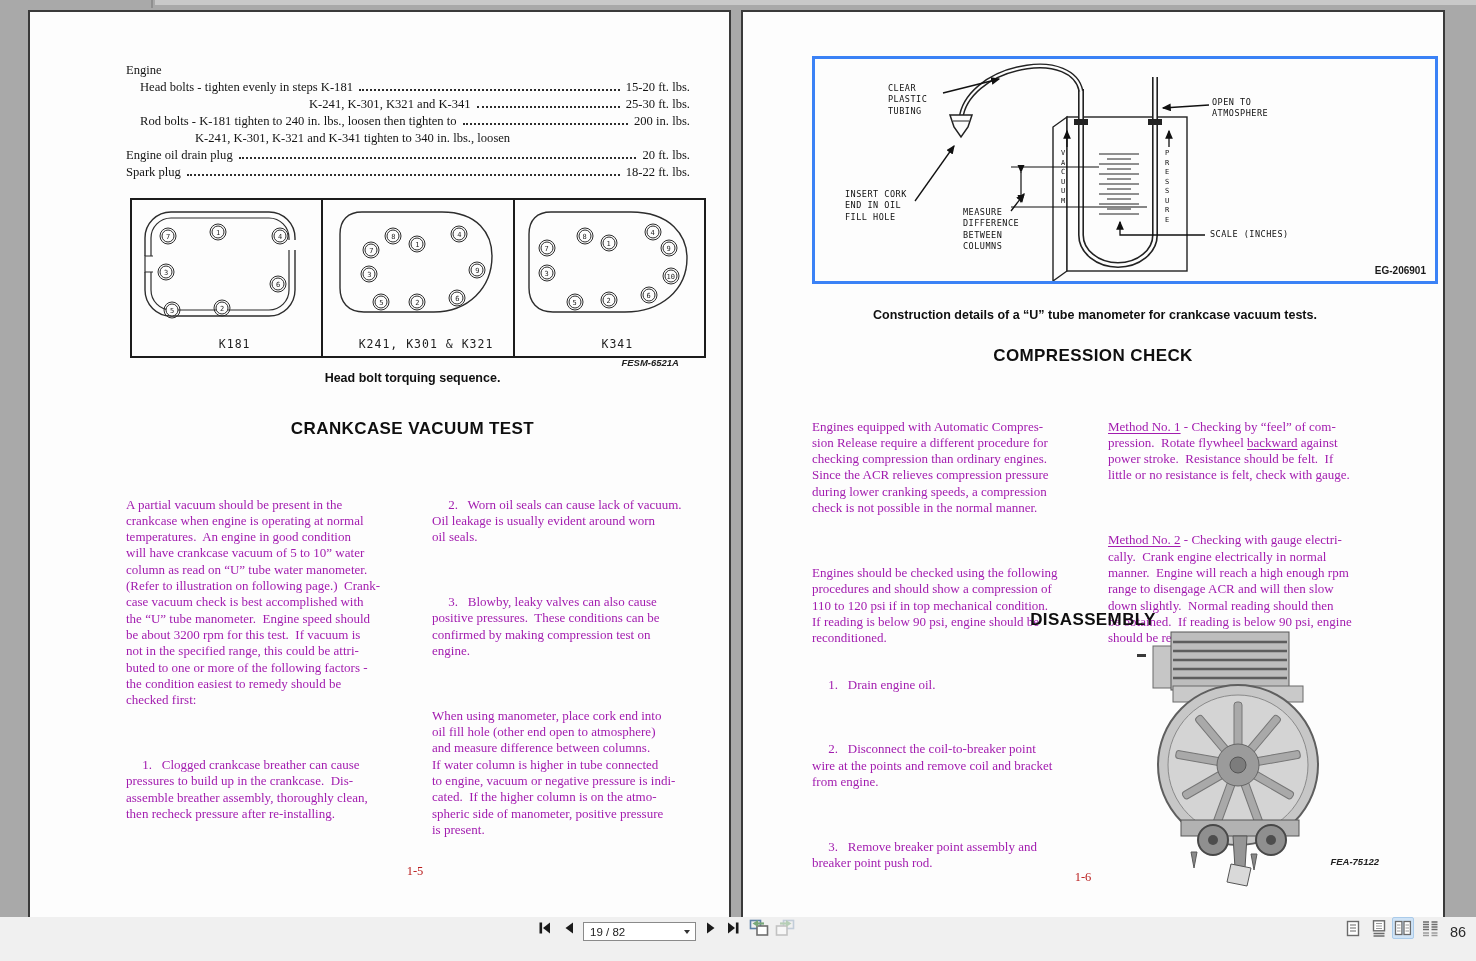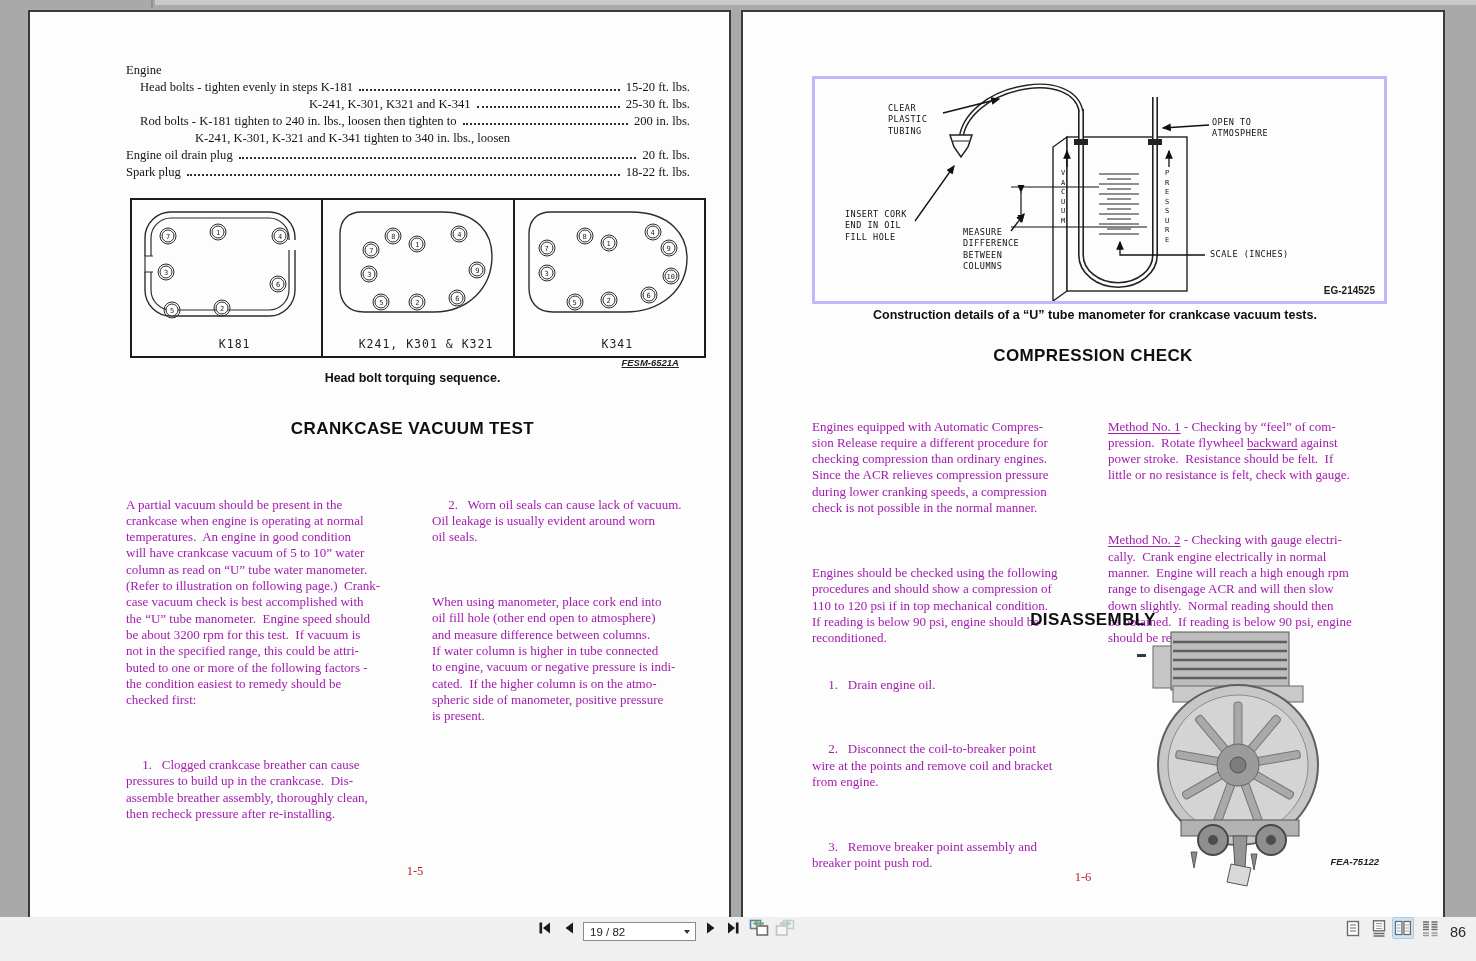--- a/index.html
+++ b/index.html
@@ -37,21 +37,21 @@
   .fig-code{position:absolute;font-family:"Liberation Sans",sans-serif;font-style:italic;font-weight:bold;font-size:9.5px;color:#222;}
   .caption{position:absolute;text-align:center;font-family:"Liberation Sans",sans-serif;font-weight:bold;font-size:12.5px;color:#0f0f0f;}
   .h1{position:absolute;text-align:center;font-family:"Liberation Sans",sans-serif;font-weight:bold;font-size:17px;letter-spacing:.4px;color:#0f0f0f;}
 
   .body-text{white-space:pre-wrap;font-size:13px;line-height:16.3px;color:#a21caf;}
   .body-text p{margin:0 0 16px 0;}
   .ul{text-decoration:underline;text-underline-offset:2px;}
   .pgnum{position:absolute;font-size:12.5px;color:#b91c1c;text-align:center;width:34px;}
 
   
-  .fig2{position:absolute;left:69px;top:64px;width:575px;height:228px;border:3px solid #c4b5fd;box-sizing:border-box;background:#fdfdfd;}
+  .fig2{position:absolute;left:69px;top:44px;width:626px;height:228px;border:3px solid #3b82f6;box-sizing:border-box;background:#fdfdfd;}
   .fig2 svg{position:absolute;left:0;top:0;}
   .mlabel{position:absolute;font-family:"DejaVu Sans Mono",monospace;font-size:8.5px;line-height:1.35;letter-spacing:.5px;color:#101010;white-space:pre;}
   .vlabel{position:absolute;writing-mode:vertical-rl;text-orientation:upright;
     font-family:"DejaVu Sans Mono",monospace;font-size:7px;letter-spacing:1.5px;color:#101010;}
   .eg-code{position:absolute;right:9px;bottom:5px;font-family:"Liberation Sans",sans-serif;font-weight:bold;font-size:10px;color:#1a1a1a;}
 
   .photo{position:absolute;left:390px;top:618px;width:210px;height:258px;}
   .photo-code{position:absolute;left:540px;top:844px;width:96px;text-align:right;}
 
   
@@ -151,21 +151,21 @@
         <span class="bolt" style="left: 138px; top: 32px;">4</span>
         <span class="bolt" style="left: 32px; top: 48px;">7</span>
         <span class="bolt" style="left: 154px; top: 48px;">9</span>
         <span class="bolt" style="left: 32px; top: 73px;">3</span>
         <span class="bolt" style="left: 156px; top: 76px;">10</span>
         <span class="bolt" style="left: 60px; top: 102px;">5</span>
         <span class="bolt" style="left: 94px; top: 100px;">2</span>
         <span class="bolt" style="left: 134px; top: 95px;">6</span>
       </div>
   </div>
-  <div class="fig-code" style="right:50px;top:345px;text-decoration:underline;">FESM-6521A</div>
+  <div class="fig-code" style="right:50px;top:345px;">FESM-6521A</div>
   <div class="caption" style="left:100px;top:359px;width:565px;">Head bolt torquing sequence.</div>
 
   <div class="h1" style="left:100px;top:407px;width:565px;">CRANKCASE VACUUM TEST</div>
 
   <div style="position:absolute;left:96px;top:452px;width:580px;display:flex;">
     <div class="body-text" style="width:282px;margin-right:24px;">
       <p>A partial vacuum should be present in the
 crankcase when engine is operating at normal
 temperatures.  An engine in good condition
 will have crankcase vacuum of 5 to 10” water
@@ -180,20 +180,24 @@
 checked first:</p>
       <p>     1.   Clogged crankcase breather can cause
 pressures to build up in the crankcase.  Dis-
 assemble breather assembly, thoroughly clean,
 then recheck pressure after re-installing.</p>
     </div>
     <div class="body-text" style="width:272px;">
       <p>     2.   Worn oil seals can cause lack of vacuum.
 Oil leakage is usually evident around worn
 oil seals.</p>
+      <p>     3.   Blowby, leaky valves can also cause
+positive pressures.  These conditions can be
+confirmed by making compression test on
+engine.</p>
       <p>When using manometer, place cork end into
 oil fill hole (other end open to atmosphere)
 and measure difference between columns.
 If water column is higher in tube connected
 to engine, vacuum or negative pressure is indi-
 cated.  If the higher column is on the atmo-
 spheric side of manometer, positive pressure
 is present.</p>
     </div>
   </div>
@@ -249,21 +253,21 @@
     <div class="mlabel" style="left:30px;top:130px;">INSERT CORK
 END IN OIL
 FILL HOLE</div>
     <div class="mlabel" style="left:148px;top:148px;">MEASURE
 DIFFERENCE
 BETWEEN
 COLUMNS</div>
     <div class="mlabel" style="left:395px;top:170px;">SCALE (INCHES)</div>
     <div class="vlabel" style="left:244px;top:90px;">VACUUM</div>
     <div class="vlabel" style="left:348px;top:90px;">PRESSURE</div>
-    <div class="eg-code">EG-214525</div>
+    <div class="eg-code">EG-206901</div>
   </div>
   <div class="caption" style="left:40px;top:296px;width:624px;">Construction details of a “U” tube manometer for crankcase vacuum tests.</div>
 
   <div class="h1" style="left:0;top:334px;width:700px;">COMPRESSION CHECK</div>
 
   <div style="position:absolute;left:69px;top:374px;width:580px;display:flex;">
     <div class="body-text" style="width:272px;margin-right:24px;">
       <p>Engines equipped with Automatic Compres-
 sion Release require a different procedure for
 checking compression than ordinary engines.

